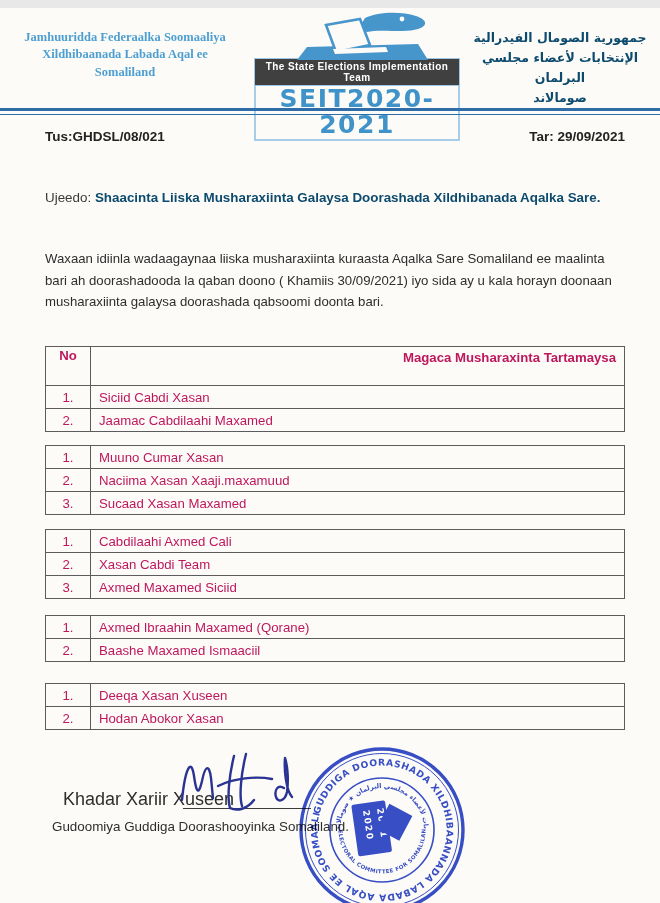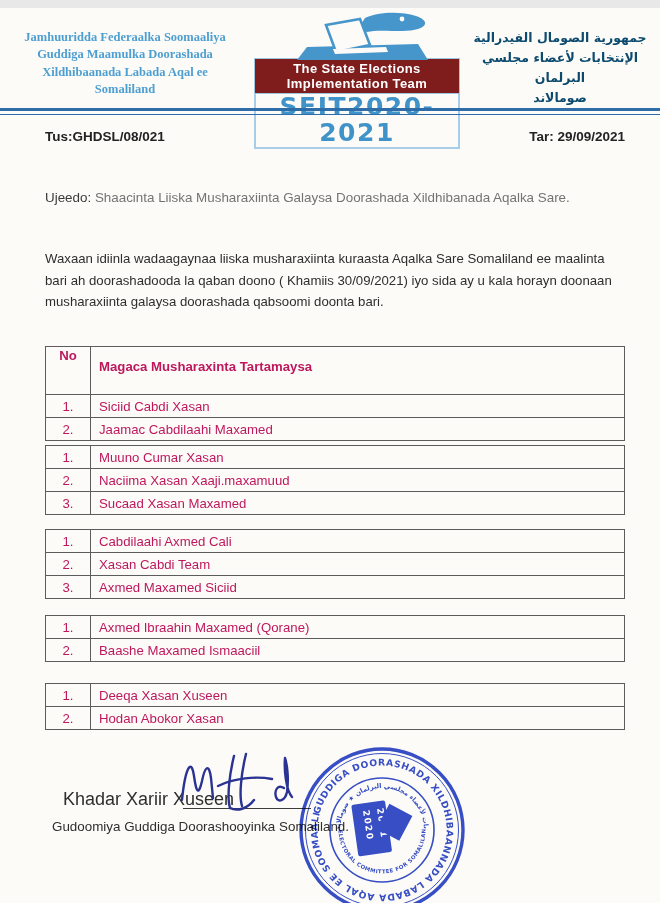--- a/index.html
+++ b/index.html
@@ -10,21 +10,21 @@
   }
   
   .h-left{
     position:absolute;left:4px;top:21px;width:242px;text-align:center;
     font-family:"Liberation Serif",serif;font-weight:bold;font-size:12.5px;
     line-height:1.38;color:#4d9fd1;
   }
   .logo{position:absolute;left:254px;top:3px;width:206px;text-align:center;}
   .logo-icon{display:block;margin:0 auto;}
   .banner{
-    background:#7f1d1d;color:#ffffff;font-weight:bold;font-size:13px;
+    background:#404040;color:#ffffff;font-weight:bold;font-size:10px;
     letter-spacing:.4px;padding:2px 0 2px;margin-top:-3px;
     border:1px solid #9fc6e2;
   }
   .seit{
     font-family:"DejaVu Sans",sans-serif;font-weight:bold;font-size:25px;
     letter-spacing:1.5px;color:#3f93c9;line-height:1.02;
     border:2px solid #a8cde8;border-top:none;padding:0 2px 2px;
   }
   .h-right{
     position:absolute;left:466px;top:20px;width:188px;direction:rtl;text-align:center;
@@ -41,53 +41,52 @@
     border-top:3.5px solid #2e6da8;border-bottom:1.5px solid #2e6da8;
   }
   
   .meta{
     position:absolute;top:121px;left:45px;right:35px;
     display:flex;justify-content:space-between;
     font-weight:bold;font-size:13.5px;color:#222;
   }
   .subject{position:absolute;top:182px;left:45px;right:30px;font-size:13.4px;}
   .subject .lbl{font-weight:normal;color:#3a3a3a;}
-  .subject .txt{font-weight:normal;color:#737373;}
+  .subject .txt{font-weight:bold;color:#0c4a6e;}
   .bodytext{
     position:absolute;top:240px;left:45px;width:585px;
     font-size:13.2px;line-height:21.6px;color:#2e2e2e;margin:0;
   }
   
   table.ctable{
     position:absolute;left:45px;width:580px;border-collapse:collapse;
     font-size:13.2px;color:#be185d;table-layout:fixed;
   }
   .ctable td,.ctable th{
     border:1.4px solid #5c5c5c;padding:1px 8px;height:20px;
     overflow:hidden;white-space:nowrap;
   }
   .ctable .numcol{width:36px;text-align:center;padding:1px 4px;}
-  .ctable th{font-weight:bold;text-align:left;vertical-align:top;height:34px;padding-top:12px;}
+  .ctable th{font-weight:bold;text-align:right;vertical-align:top;height:34px;padding-top:3px;}
   .t1{top:338px}.t2{top:437px}.t3{top:521px}.t4{top:607px}.t5{top:675px}
   
   .sig-name{position:absolute;top:781px;left:63px;font-size:18px;}
   .sig-line{position:absolute;top:783px;left:183px;width:128px;height:17px;border-bottom:1.6px solid #3c3c3c;}
   .sig-svg{position:absolute;left:172px;top:740px;}
   .sig-title{position:absolute;top:811px;left:52px;font-size:13.4px;}
   
   .stamp{position:absolute;left:296px;top:736px;opacity:.93;mix-blend-mode:multiply;}
 </style>
 </head>
 <body>
 
 <div class="page">
 
   <div class="h-left">
     <div>Jamhuuridda Federaalka Soomaaliya</div>
-    <div>Guddiga Maamulka Doorashada</div>
     <div>Xildhibaanada Labada Aqal ee</div>
     <div>Somaliland</div>
   </div>
 
   <div class="logo">
     <svg class="logo-icon" width="152" height="50" viewBox="0 0 152 50">
       <g fill="#4796cb">
         <path d="M84,7 C97,1 119,0 135,5 C141,7 145,10 144,13 C143,17 134,20 121,20 C107,20 94,19 86,21 L79,15 Z"></path>
         <circle cx="121" cy="8" r="2.4" fill="#fcfbf8"></circle>
         <path d="M88,19 C81,23 74,28 69,33 L62,29 C68,23 76,18 83,15 Z"></path>

